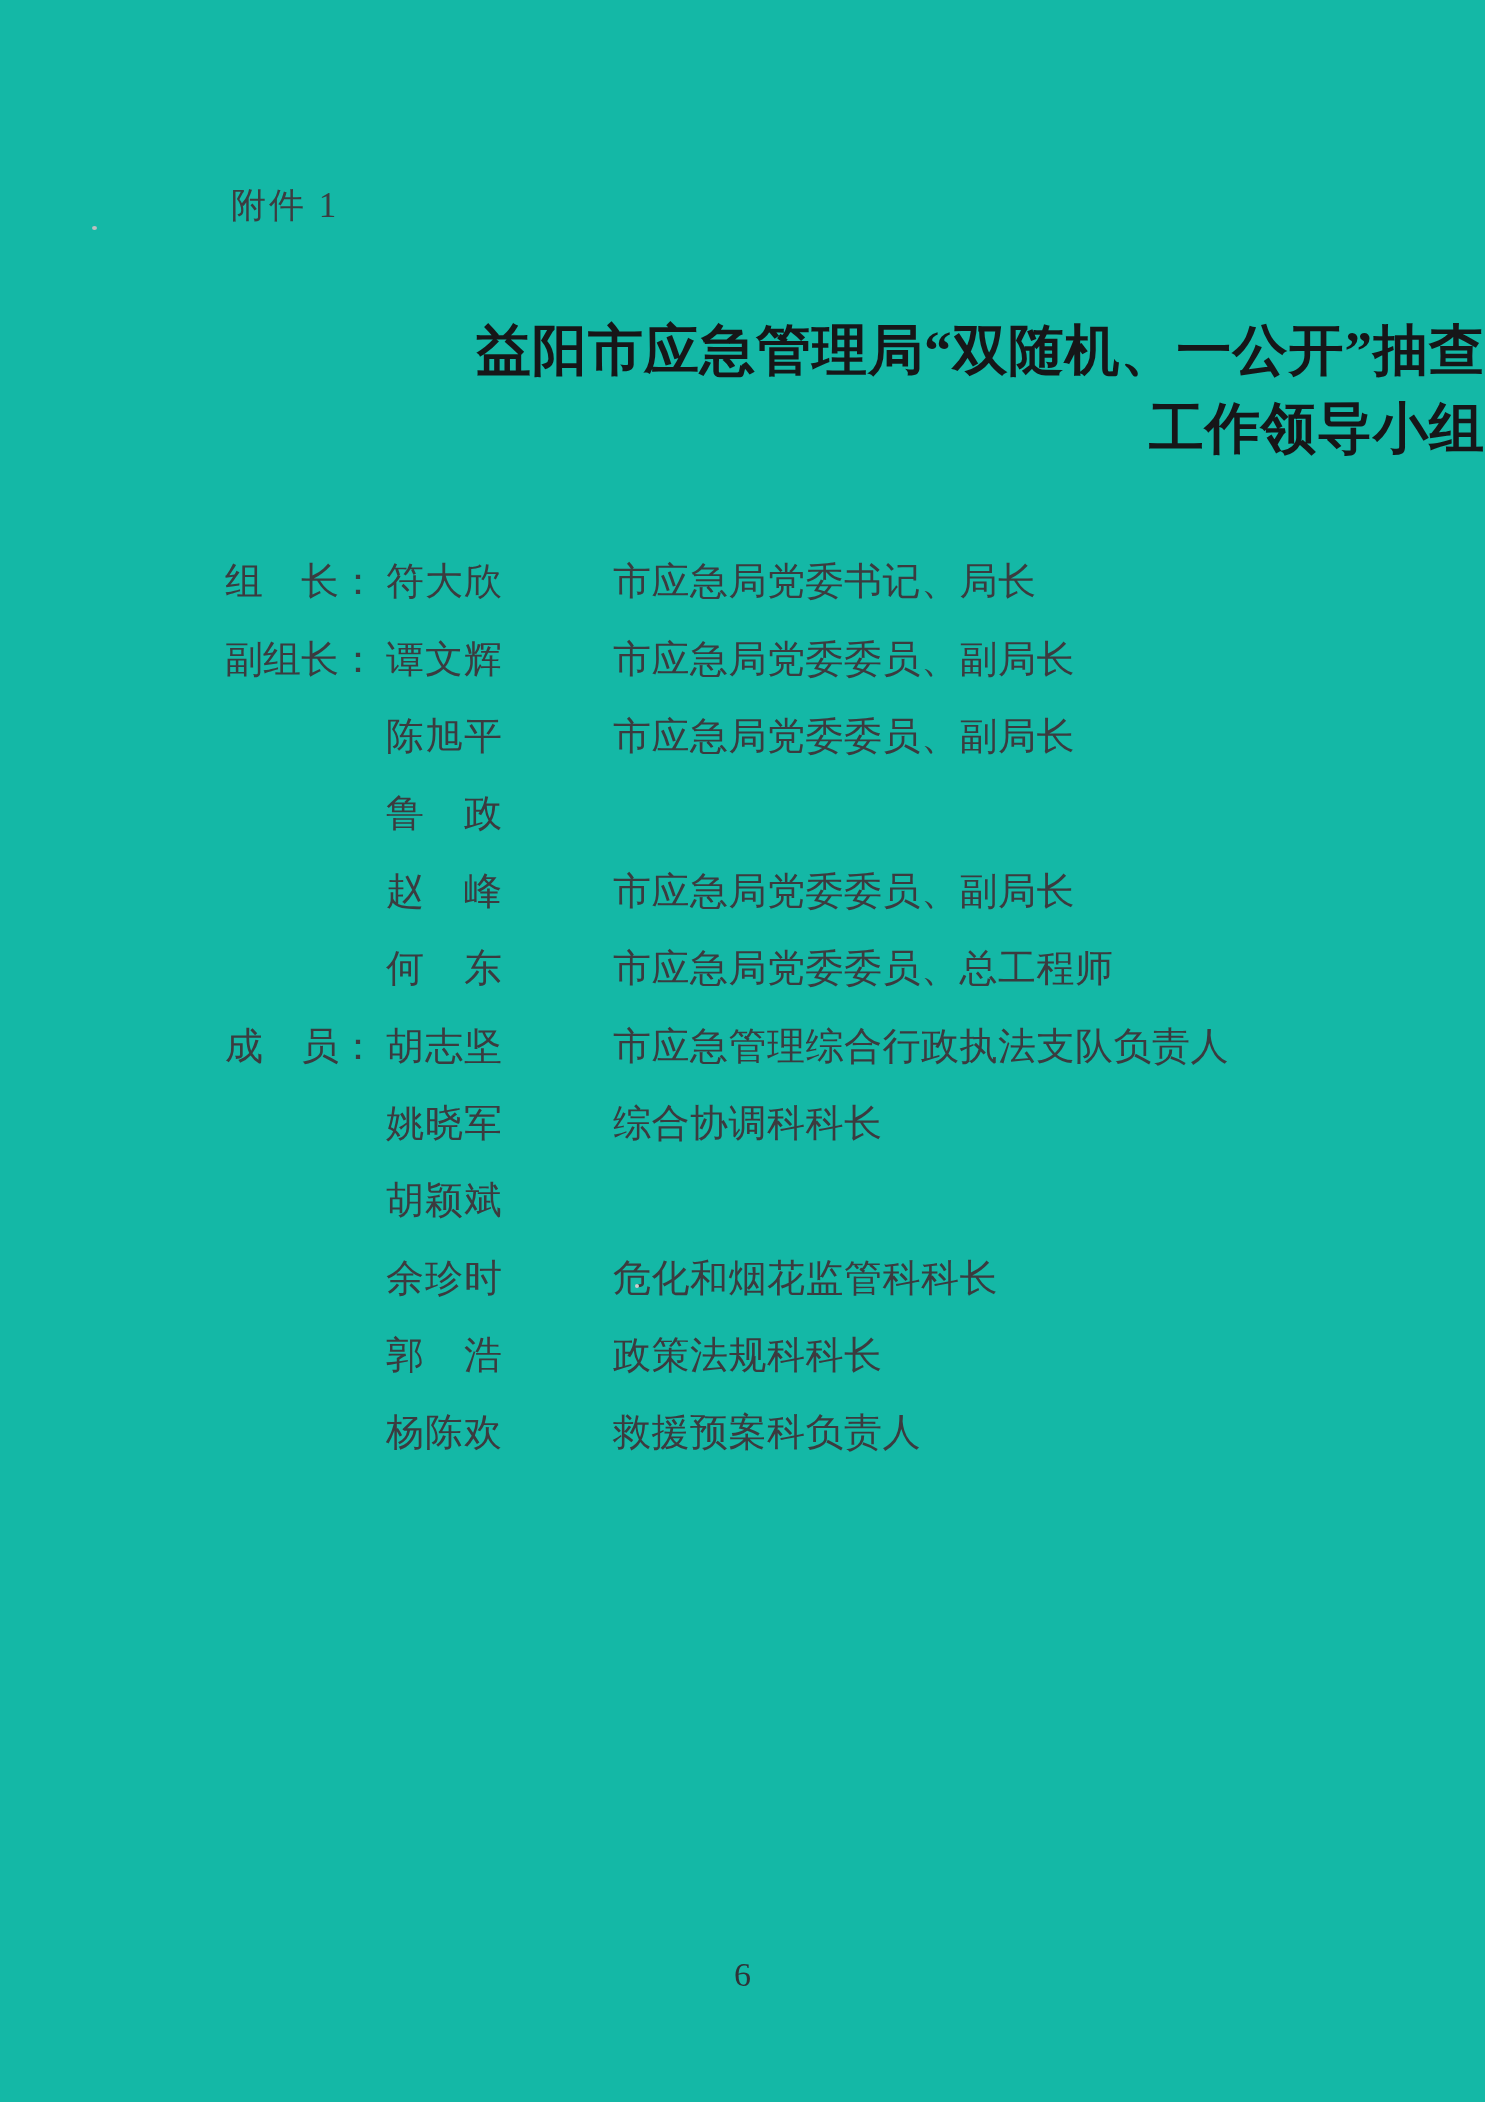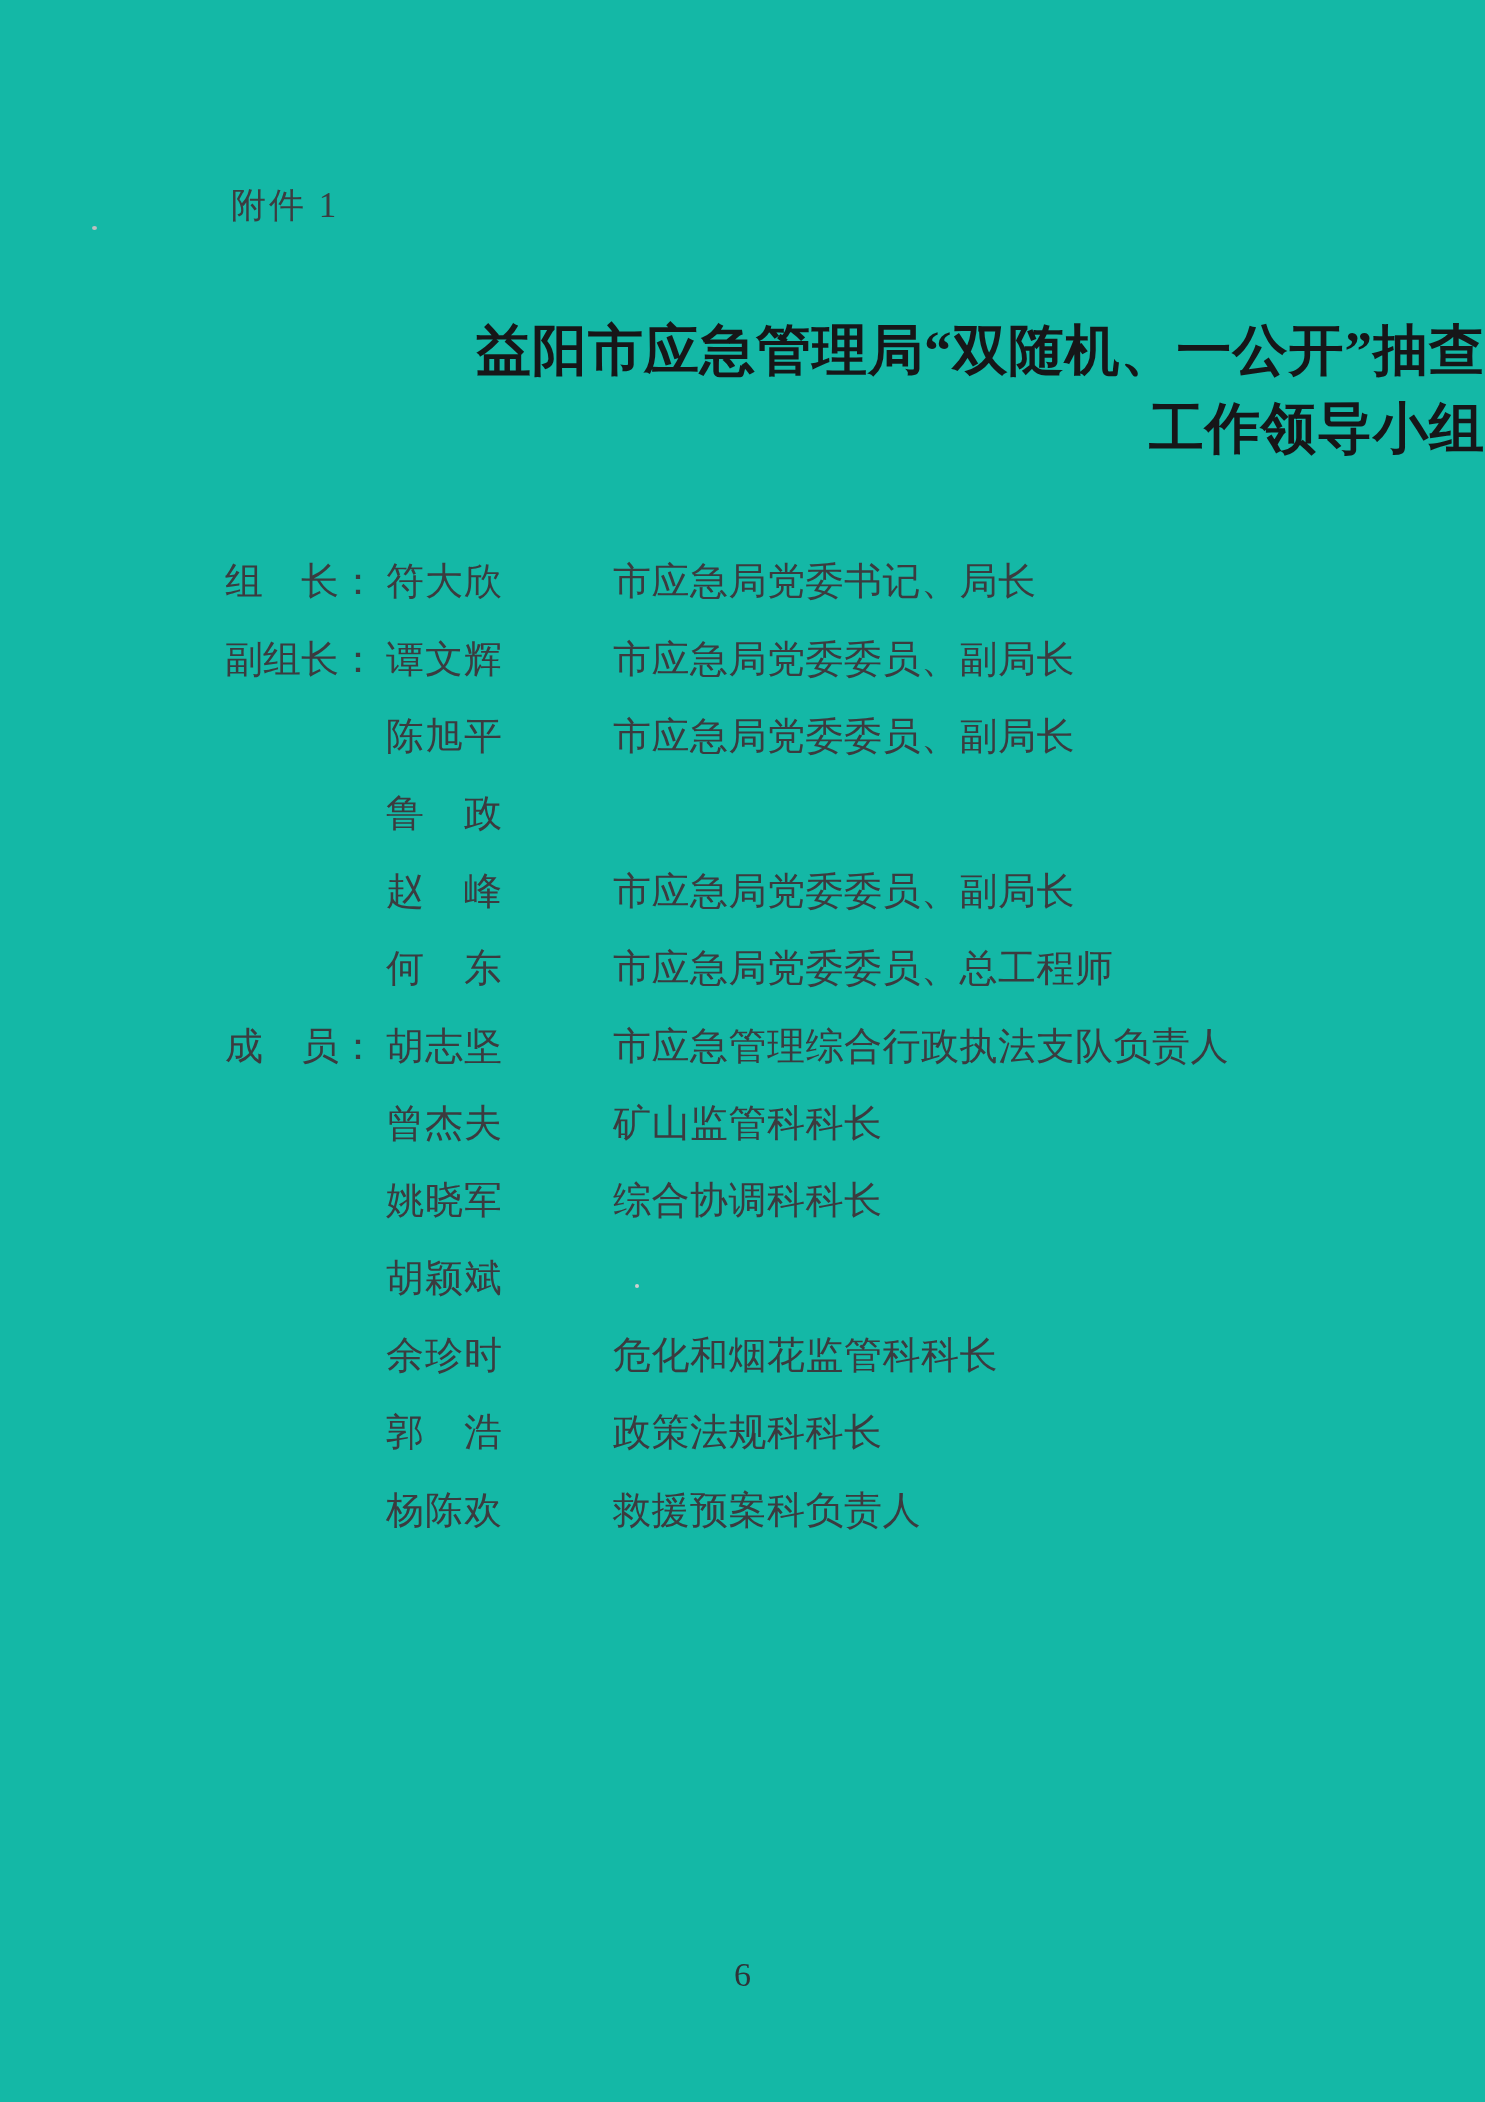--- a/index.html
+++ b/index.html
@@ -117,25 +117,20 @@
       <span class="cell name">何　东</span>
       <span class="cell role">市应急局党委委员、总工程师</span>
     </div>
 
     <div class="member-row">
       <span class="cell label">成　员：</span>
       <span class="cell name">胡志坚</span>
       <span class="cell role">市应急管理综合行政执法支队负责人</span>
     </div>
 
-    <div class="member-row">
-      <span class="cell label"></span>
-      <span class="cell name">曾杰夫</span>
-      <span class="cell role">矿山监管科科长</span>
-    </div>
 
     <div class="member-row">
       <span class="cell label"></span>
       <span class="cell name">姚晓军</span>
       <span class="cell role">综合协调科科长</span>
     </div>
 
     <div class="member-row">
       <span class="cell label"></span>
       <span class="cell name">胡颖斌</span>

